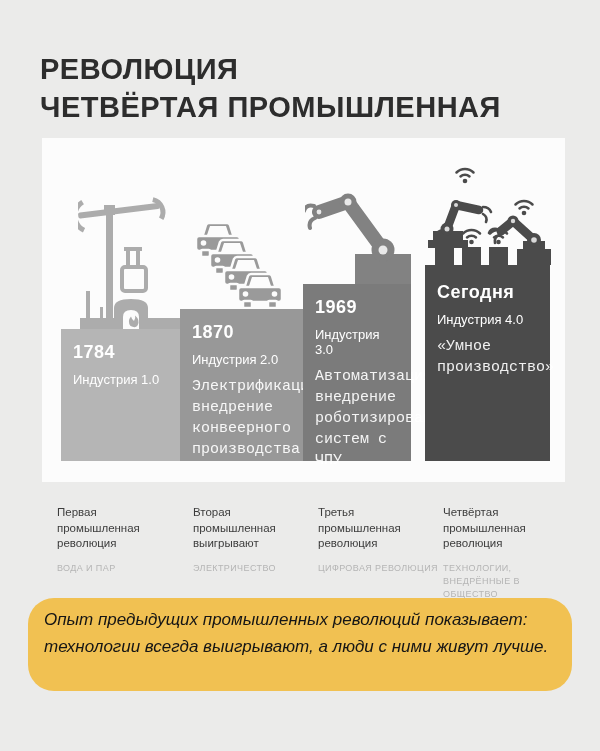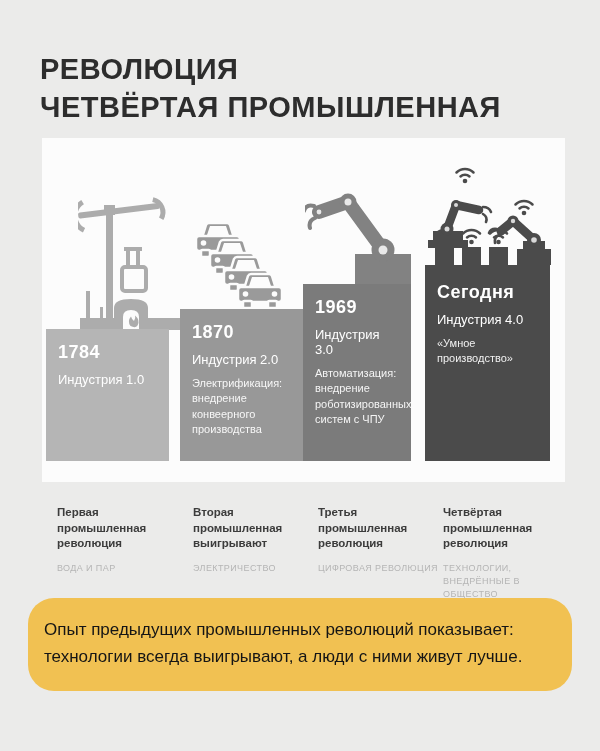--- a/index.html
+++ b/index.html
@@ -46,38 +46,39 @@
     font-weight: 700;
     letter-spacing: 0.5px;
     margin-bottom: 9px;
   }
   .bar .industry {
     font-size: 13px;
     font-weight: 400;
     margin-bottom: 9px;
   }
   .bar .desc {
-    font-size: 11px;
+    font-size: 15px;
     line-height: 1.4;
     color: rgba(255,255,255,0.92);
-  }
-  .bar1 { left: 4px;  top: 191px; width: 123px; height: 132px; background: #b5b5b5; }
+    font-family: Liberation Mono, monospace;
+  }
+  .bar1 { left: 19px;  top: 191px; width: 123px; height: 132px; background: #b5b5b5; }
   .bar2 { left: 138px; top: 171px; width: 123px; height: 152px; background: #989898; }
   .bar3 { left: 261px; top: 146px; width: 108px; height: 177px; background: #7b7b7b; }
   .bar4 { left: 383px; top: 127px; width: 125px; height: 196px; background: #4b4b4b; padding-top: 17px; }
   .icon-svg { position: absolute; }
   .pumpjack { left: 36px;  top: 57px; }
   .cars     { left: 153px; top: 82px; }
   .robot    { left: 263px; top: 42px; }
   .factory  { left: 383px; top: 25px; }
   
   .legend-col { position: absolute; width: 122px; top: 505px; }
   .legend-col .col-title {
     font-size: 11.5px;
-    font-weight: 700;
+    font-weight: 400;
     line-height: 1.35;
     color: #3c3c3c;
   }
   .legend-col .col-subtitle {
     margin-top: 10px;
     font-size: 9px;
     line-height: 1.45;
     letter-spacing: 0.4px;
     color: #b5b5b5;
   }
@@ -87,24 +88,25 @@
   .col4 { left: 443px; }
   
   .callout {
     position: absolute;
     left: 28px;
     top: 598px;
     width: 544px;
     height: 93px;
     border-radius: 26px;
     background: #f1c152;
-    padding: 18px 16px;
+    padding: 8px 16px;
     font-size: 17px;
     line-height: 1.6;
     color: #151515;
+    font-style: italic;
   }
   .callout span { display: block; }
 </style>
 </head>
 <body>
 
 <div class="page">
 
   <h1 class="title">
     <span>РЕВОЛЮЦИЯ</span>

